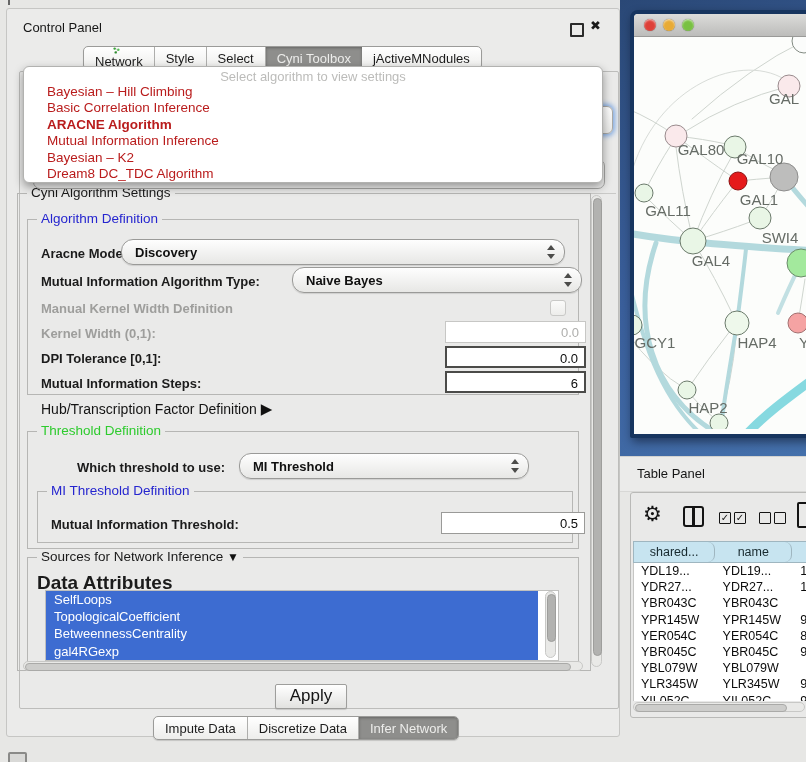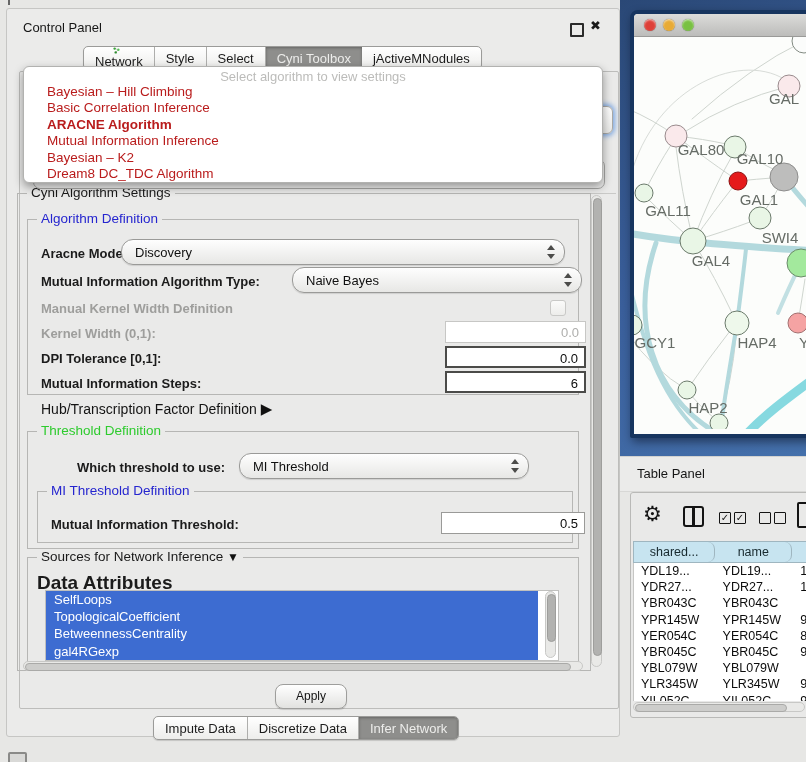--- a/index.html
+++ b/index.html
@@ -36,21 +36,21 @@
   .dd-item.sel{font-weight:bold;}
   
   .group{border:1px solid #b6b6b4;background:transparent;}
   .gtitle{position:absolute;background:#eaeae9;padding:0 4px;font-size:13.5px;line-height:14px;white-space:nowrap;}
   .blue{color:#2525cf;}
   .green{color:#2ecb2e;}
   .dark{color:#1a1a1a;}
   .flabel{position:absolute;font-size:13px;font-weight:bold;color:#1b1b1b;white-space:nowrap;}
   .flabel.dis{color:#9e9e9c;}
   .combo{position:absolute;height:26px;border:1px solid #9a9a98;border-radius:12px;
-         background:linear-gradient(#fefefe,#e7e7e5);box-sizing:border-box;box-shadow:0 1px 1px rgba(0,0,0,.12);}
+         background:linear-gradient(#fefefe,#e7e7e5);box-sizing:border-box;box-shadow:0 1px 1px rgba(0,0,0,.12);font-weight:bold;}
   .combo .cval{position:absolute;left:13px;top:5px;font-size:13px;color:#101010;}
   .stepper{position:absolute;right:8px;top:5px;width:9px;height:14px;}
   .stepper:before,.stepper:after{content:"";position:absolute;left:0;border-left:4.5px solid transparent;border-right:4.5px solid transparent;}
   .stepper:before{top:0;border-bottom:5px solid #4c4c4a;}
   .stepper:after{bottom:0;border-top:5px solid #4c4c4a;}
   .tfield{position:absolute;height:22px;background:#ffffff;box-sizing:border-box;font-size:13px;
           text-align:right;padding:3px 6px 0 0;color:#0c0c0c;margin-left:20px;}
   .tfield.strong{border:2px solid #4b4b49;}
   .tfield.dis{border:1px solid #c7c7c5;color:#aeaeac;}
   .tfield.norm{border:1px solid #9a9a98;}
@@ -60,22 +60,22 @@
   .arrow-down{font-size:12px;color:#111;}
   
   .vtrack{position:absolute;width:11px;background:#e9e9e7;border:1px solid #c8c8c6;border-radius:6px;box-sizing:border-box;}
   .vthumb{position:absolute;left:1px;width:7px;background:#b2b2b0;border:1px solid #9e9e9c;border-radius:5px;}
   .htrack{position:absolute;height:10px;background:#e9e9e7;border:1px solid #c8c8c6;border-radius:6px;box-sizing:border-box;}
   .hthumb{position:absolute;top:1px;height:6px;background:#cdcdcb;border:1px solid #aaaaa8;border-radius:4px;}
   
   #attr-list{left:44px;top:589px;width:512px;height:69px;background:#ffffff;border:1px solid #c0c0be;overflow:hidden;}
   .attr-item{height:17.2px;line-height:17.2px;background:#3d6cd1;color:#ffffff;font-size:13px;padding-left:8px;
              width:492px;box-sizing:border-box;}
-  #apply-btn{left:268px;top:675px;width:70px;height:23px;border:1px solid #9e9e9c;border-radius:8px;
-             background:linear-gradient(#ffffff,#e2e2e0);font-size:12px;color:#141414;text-align:center;line-height:22px;
+  #apply-btn{left:268px;top:675px;width:70px;height:23px;border:1px solid #9e9e9c;border-radius:2px;
+             background:linear-gradient(#ffffff,#e2e2e0);font-size:17px;color:#141414;text-align:center;line-height:22px;
              box-shadow:0 1px 1px rgba(0,0,0,.15);}
   #corner-icon{left:8px;top:752px;width:15px;height:12px;border:2px solid #8a8a88;background:#d9d9d7;border-radius:2px;}
   #top-tick{left:8px;top:0;width:2px;height:5px;background:#666;}
   
   #desktop{left:620px;top:0;width:186px;height:456px;background:linear-gradient(150deg,#2a4876 0%,#3a5f9b 55%,#4470ab 100%);}
   #net-window{left:630px;top:10px;width:190px;height:420px;border:4px solid #17355f;border-radius:8px 8px 2px 2px;
               background:#fcfdfb;box-shadow:2px 4px 10px rgba(0,0,10,.45);}
   #net-titlebar{position:absolute;left:0;top:0;right:0;height:22px;background:linear-gradient(#dcdcda,#bcbcba);
                 border-bottom:1px solid #9a9a98;border-radius:4px 4px 0 0;}
   .tlight{position:absolute;top:5px;width:12px;height:12px;border-radius:50%;box-shadow:inset 0 1px 2px rgba(255,255,255,.7),0 0 1px rgba(0,0,0,.6);}

